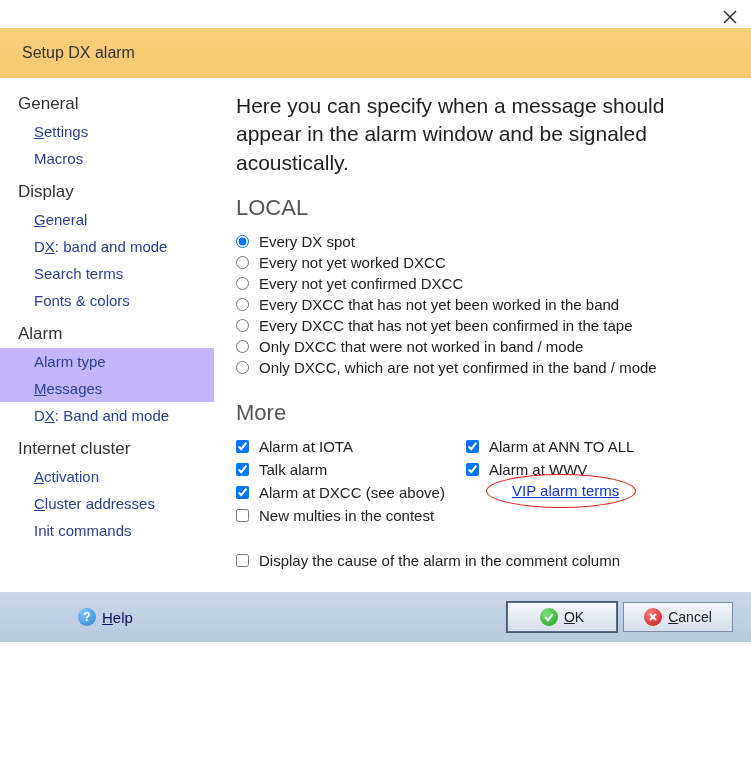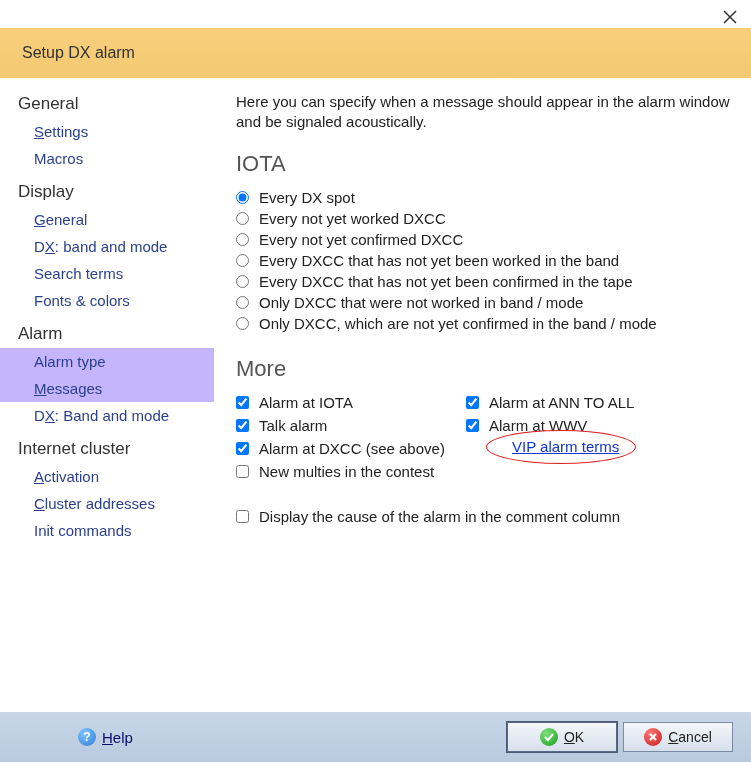--- a/index.html
+++ b/index.html
@@ -24,21 +24,21 @@
     margin-top: 28px;
     height: 50px;
     background: linear-gradient(#f7cf7b,#f4c972);
     display:flex; align-items:center;
     padding-left: 22px;
     font-size: 16px;
     color: #333;
   }
   .body {
     display:flex;
-    height: 634px;
+    height: 514px;
   }
   .sidebar {
     width: 214px;
     padding: 12px 0 0 0;
     font-size: 15px;
     overflow:hidden;
   }
   .side-group { margin-bottom: 6px; }
   .side-head {
     padding: 4px 0 4px 18px;
@@ -52,21 +52,21 @@
     cursor: pointer;
   }
   .side-item.sel {
     background: #c4b5fd;
   }
   .side-item .u { text-decoration: underline; }
   .content {
     flex:1;
     padding: 14px 20px 0 22px;
   }
-  .intro { font-size:15px; margin-bottom: 18px; line-height:1.35; }
+  .intro { font-size:21px; margin-bottom: 18px; line-height:1.35; }
   .sect-head { font-size: 22px; color:#555; margin: 6px 0 10px 0; }
   .radio-row, .check-row {
     display:flex; align-items:center;
     gap:6px;
     padding: 2px 0;
     font-size:15px;
   }
   .radio-row input, .check-row input { margin:0 4px 0 0; }
   .more-grid {
     display:grid;
@@ -164,21 +164,21 @@
       <div class="side-group">
         <div class="side-head">Internet cluster</div>
         <div class="side-item"><span class="u">A</span>ctivation</div>
         <div class="side-item"><span class="u">C</span>luster addresses</div>
         <div class="side-item">Init commands</div>
       </div>
     </div>
   <div class="content">
     <div class="intro">Here you can specify when a message should appear in the alarm window and be signaled acoustically.</div>
 
-    <div class="sect-head">IOTA</div>
+    <div class="sect-head">LOCAL</div>
     <div id="dxcc-opts">
         <label class="radio-row">
           <input type="radio" name="dxcc" checked="" style="">
           <span>Every DX spot</span>
         </label>
         <label class="radio-row">
           <input type="radio" name="dxcc" style="">
           <span>Every not yet worked DXCC</span>
         </label>
         <label class="radio-row">

